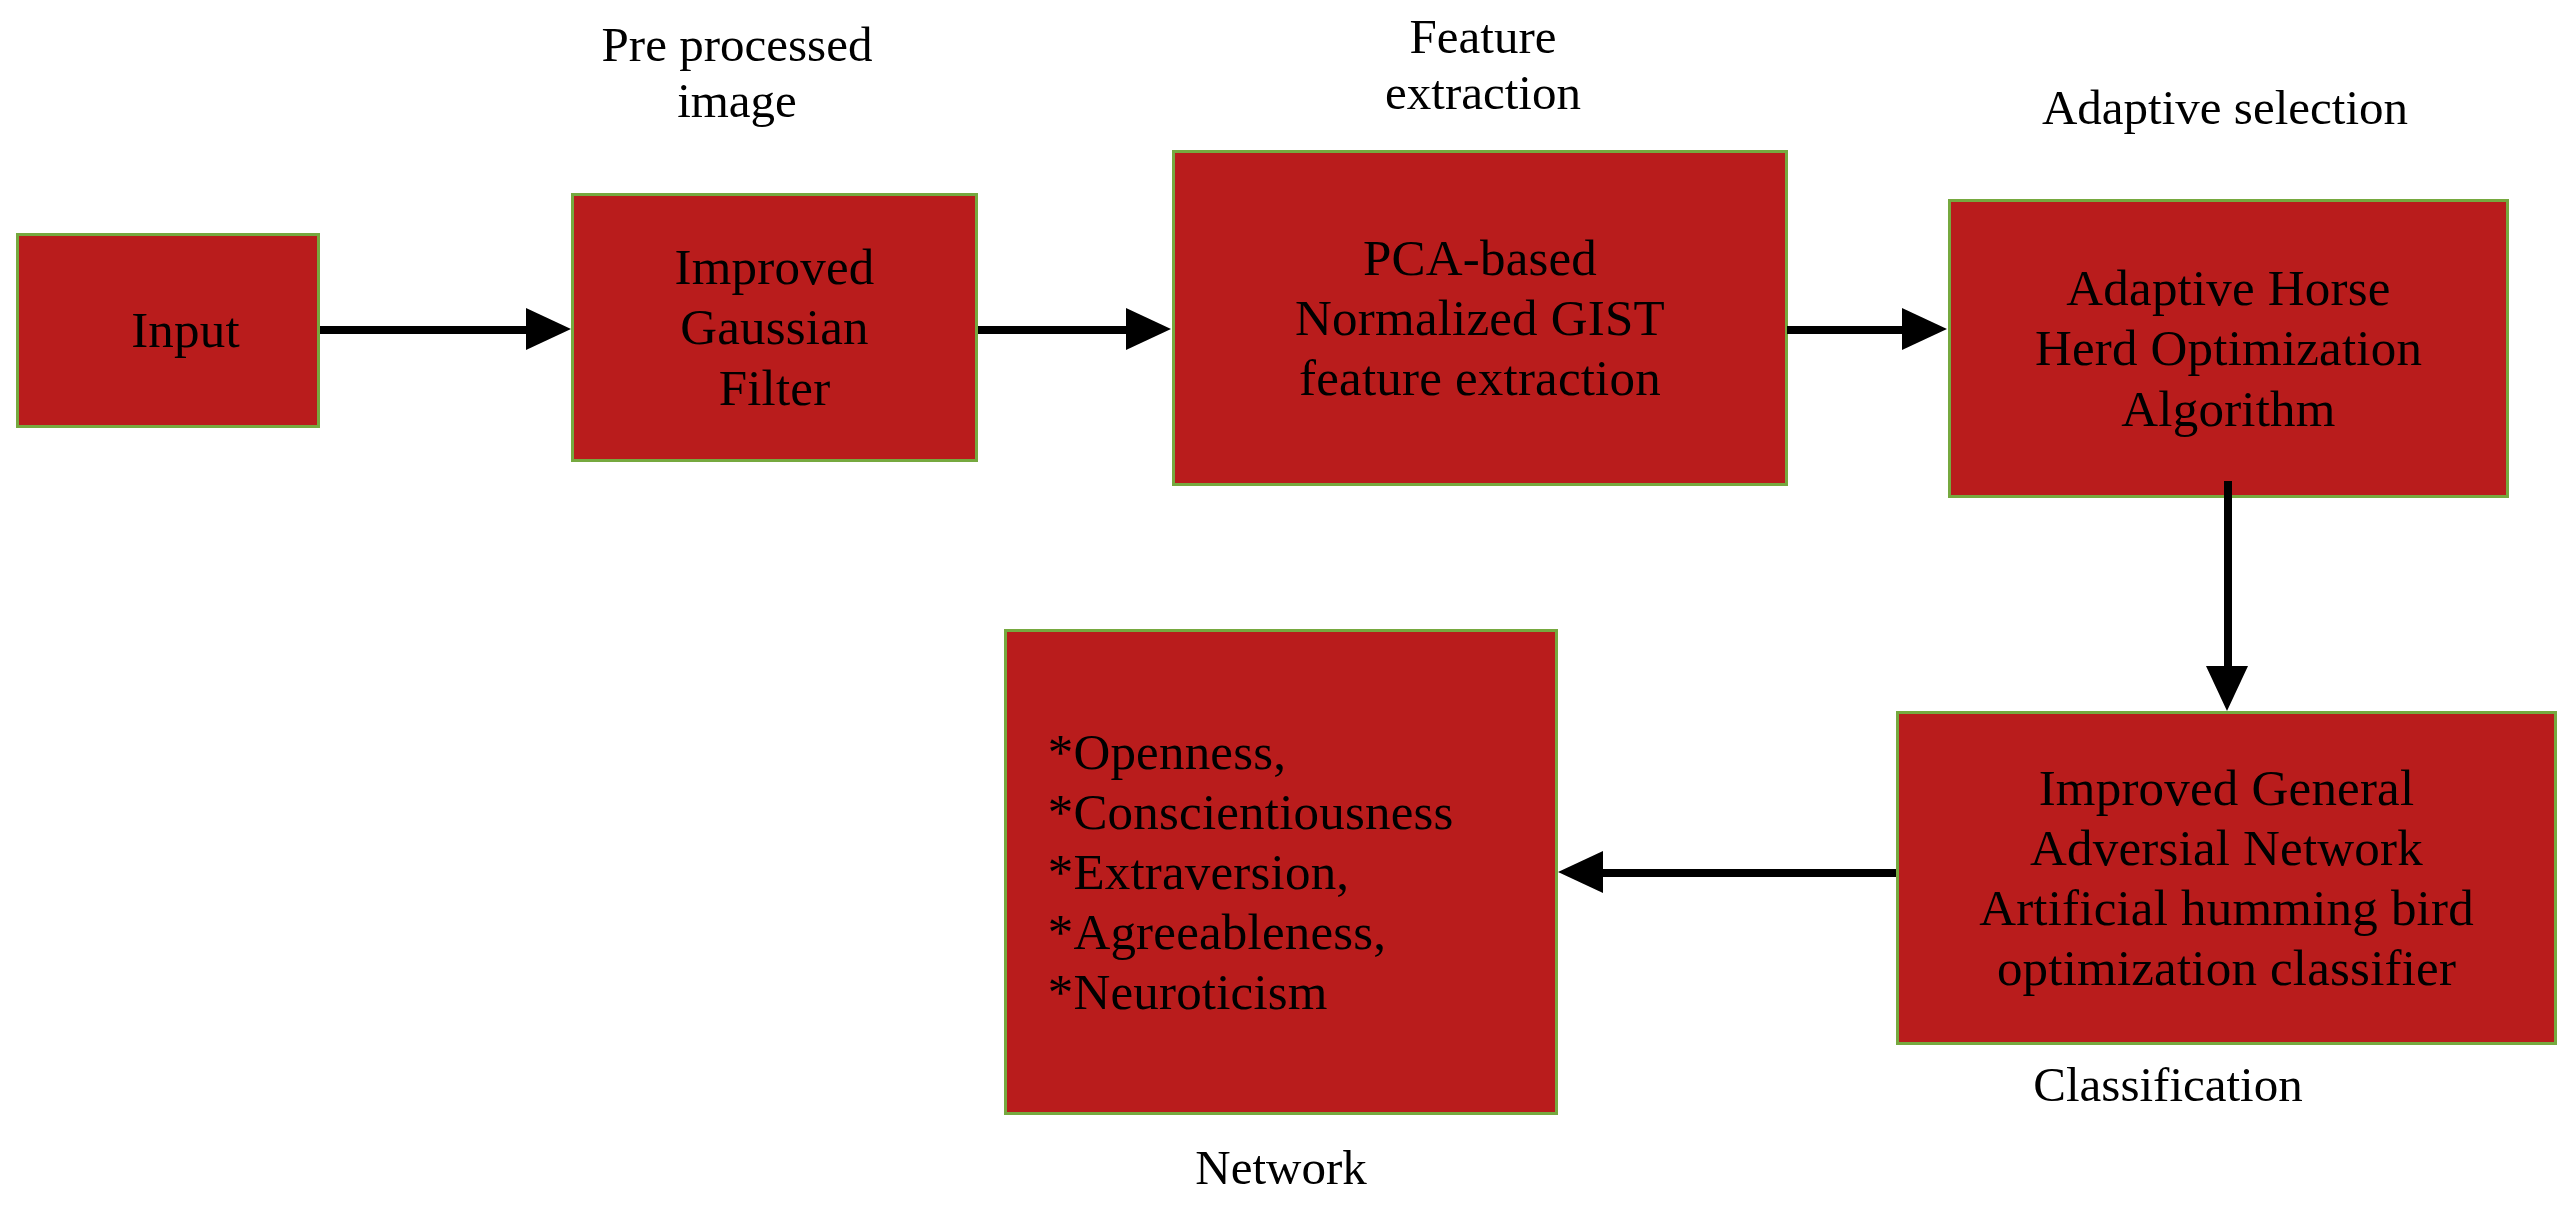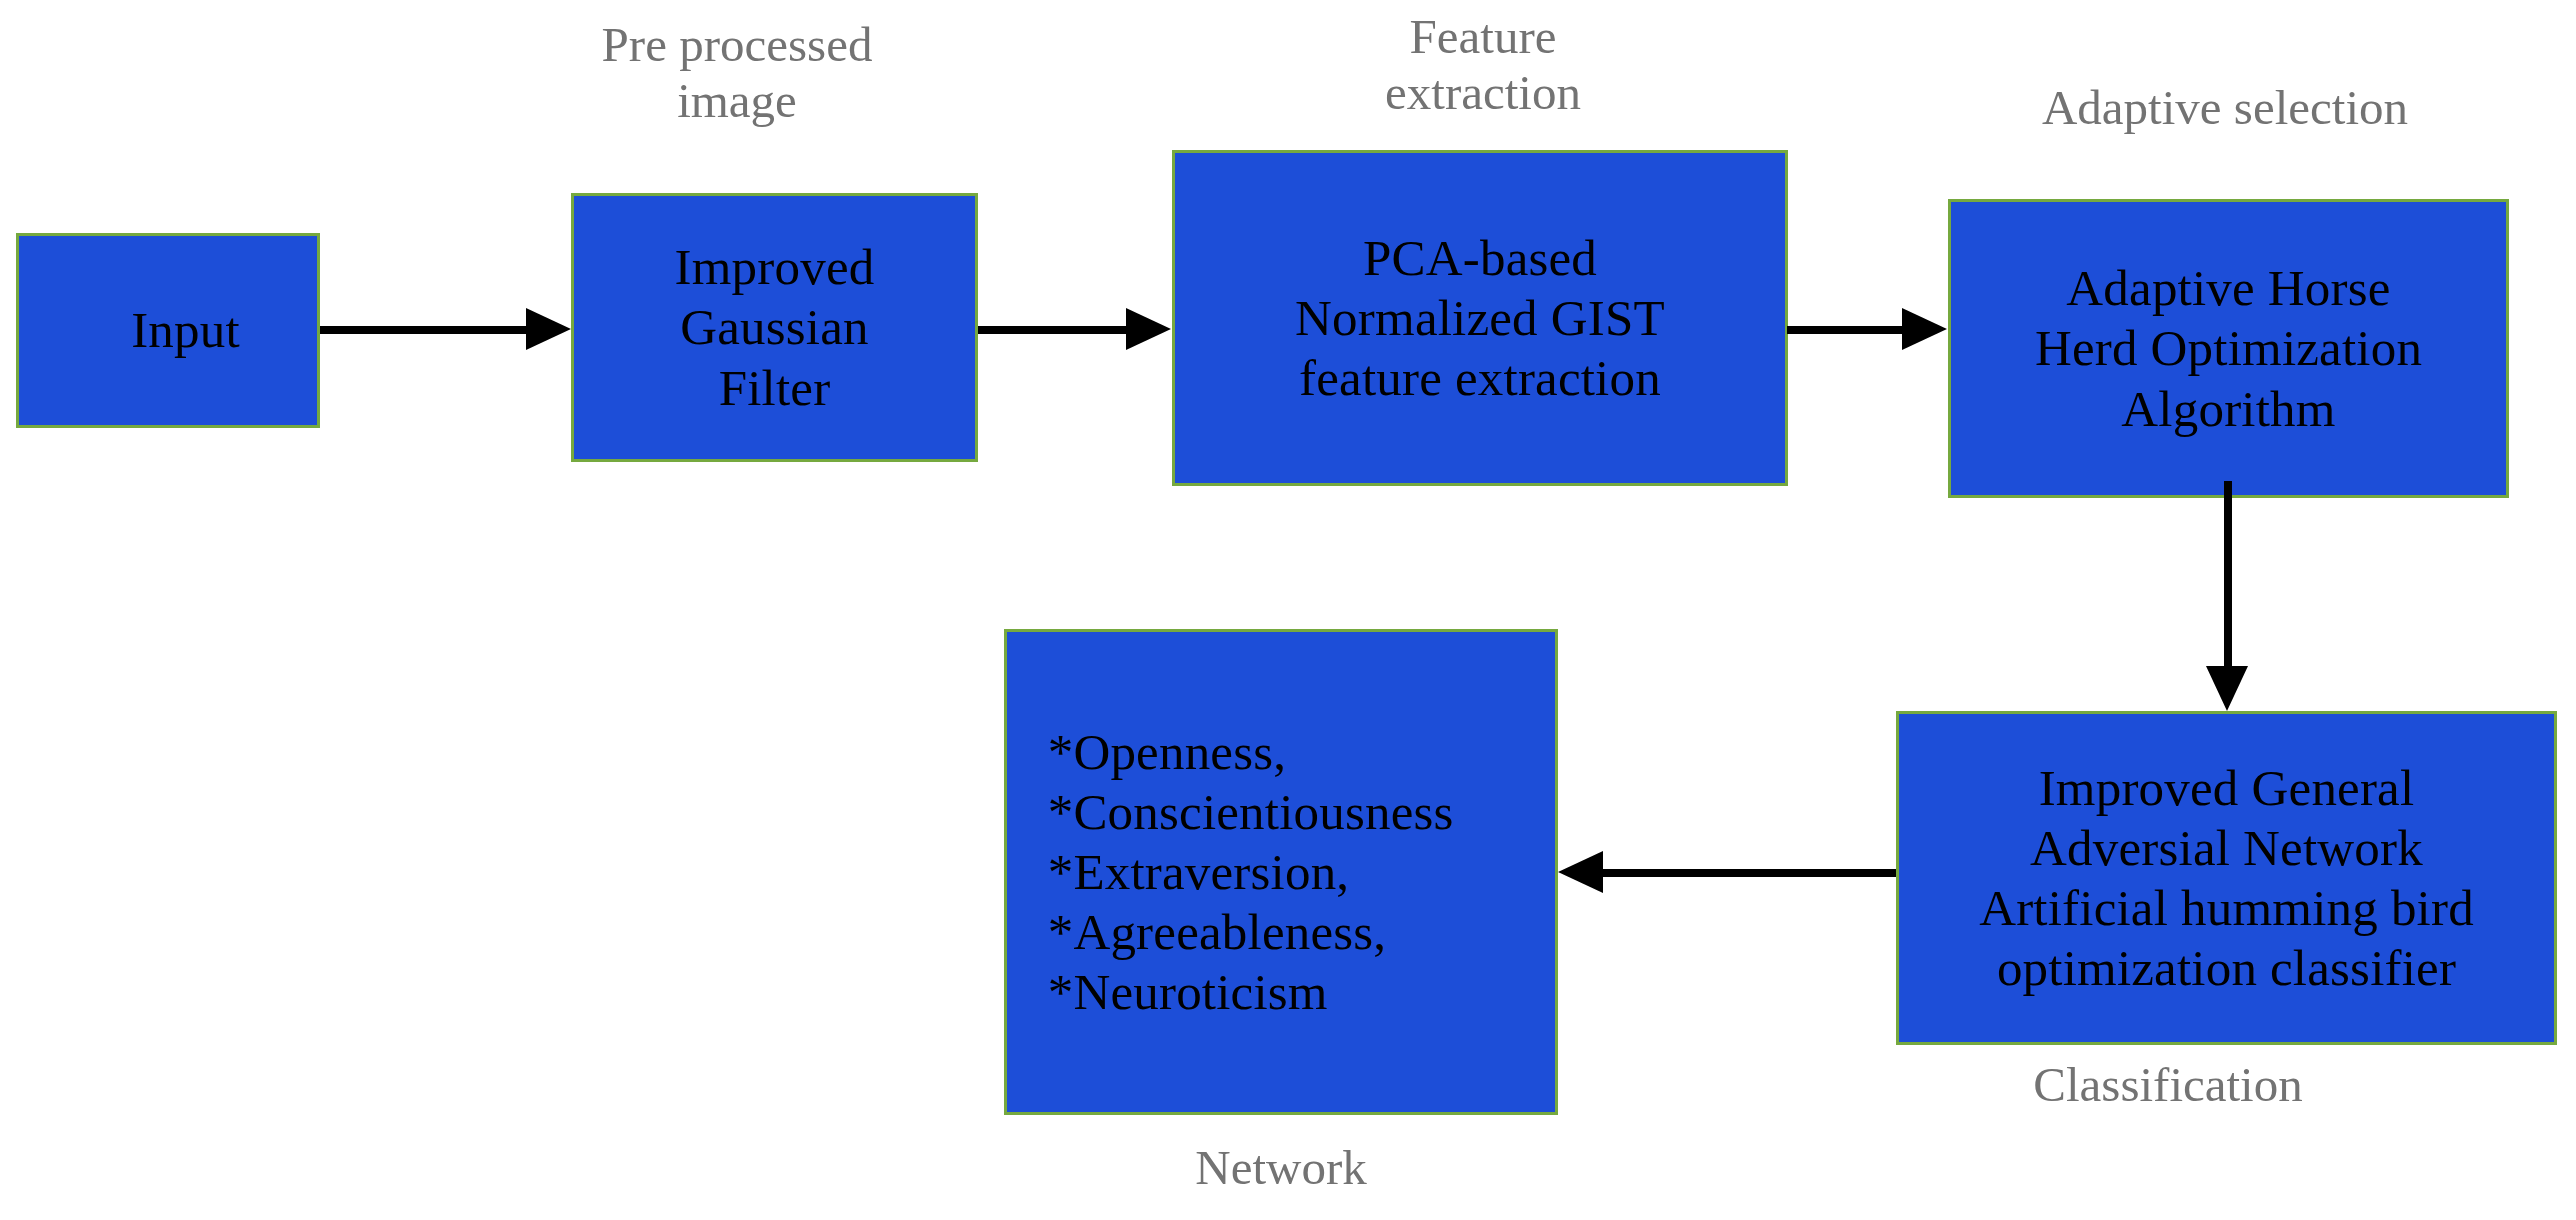--- a/index.html
+++ b/index.html
@@ -13,21 +13,21 @@
     height: 1220px;
     background: #ffffff;
     font-family: "Liberation Serif", "DejaVu Serif", serif;
     color: #000000;
     overflow: hidden;
   }
   .box {
     position: absolute;
     box-sizing: border-box;
     border: 3.8px solid #76a93f;
-    background: #1d4ed8;
+    background: #b91c1c;
     display: flex;
     align-items: center;
     justify-content: center;
     text-align: center;
   }
   .box-text {
     font-size: 51px;
     line-height: 1.18;
     white-space: pre-line;
     letter-spacing: 0.2px;
@@ -37,21 +37,21 @@
     width: 100%;
     padding-left: 20.7px;
     box-sizing: border-box;
   }
   .caption {
     position: absolute;
     font-size: 49px;
     line-height: 1.14;
     text-align: center;
     white-space: pre-line;
-    color: #737373;
+    color: #000000;
   }
   .arrow-h {
     position: absolute;
     height: 0;
   }
   .arrow-h .shaft {
     position: absolute;
     left: 0;
     top: -3.8px;
     height: 7.5px;

